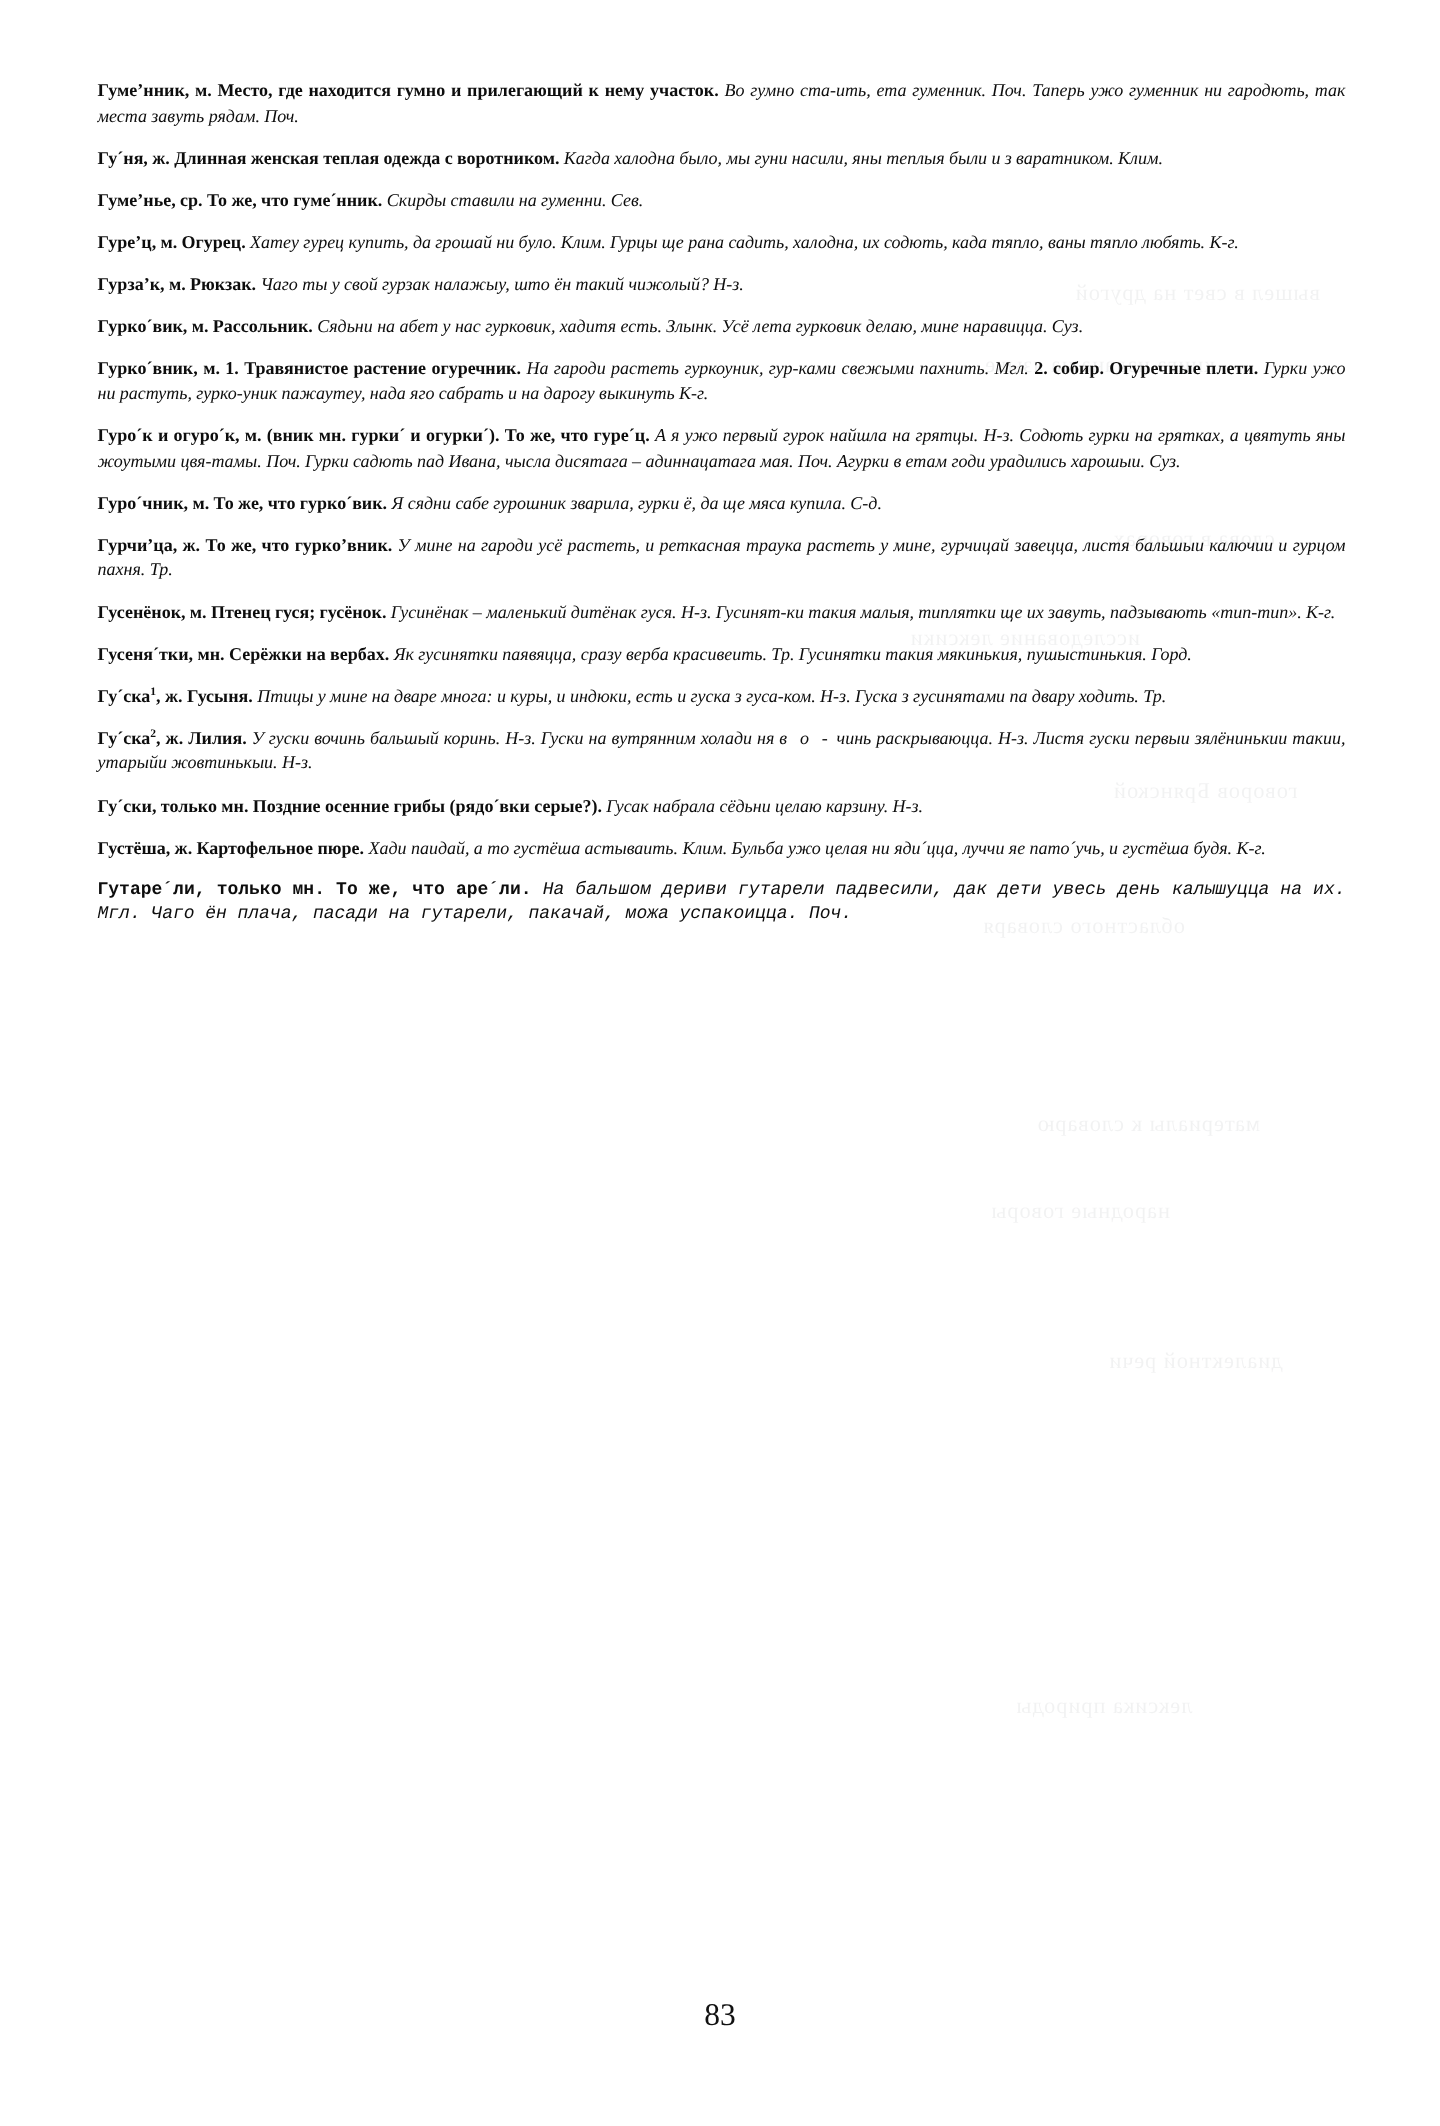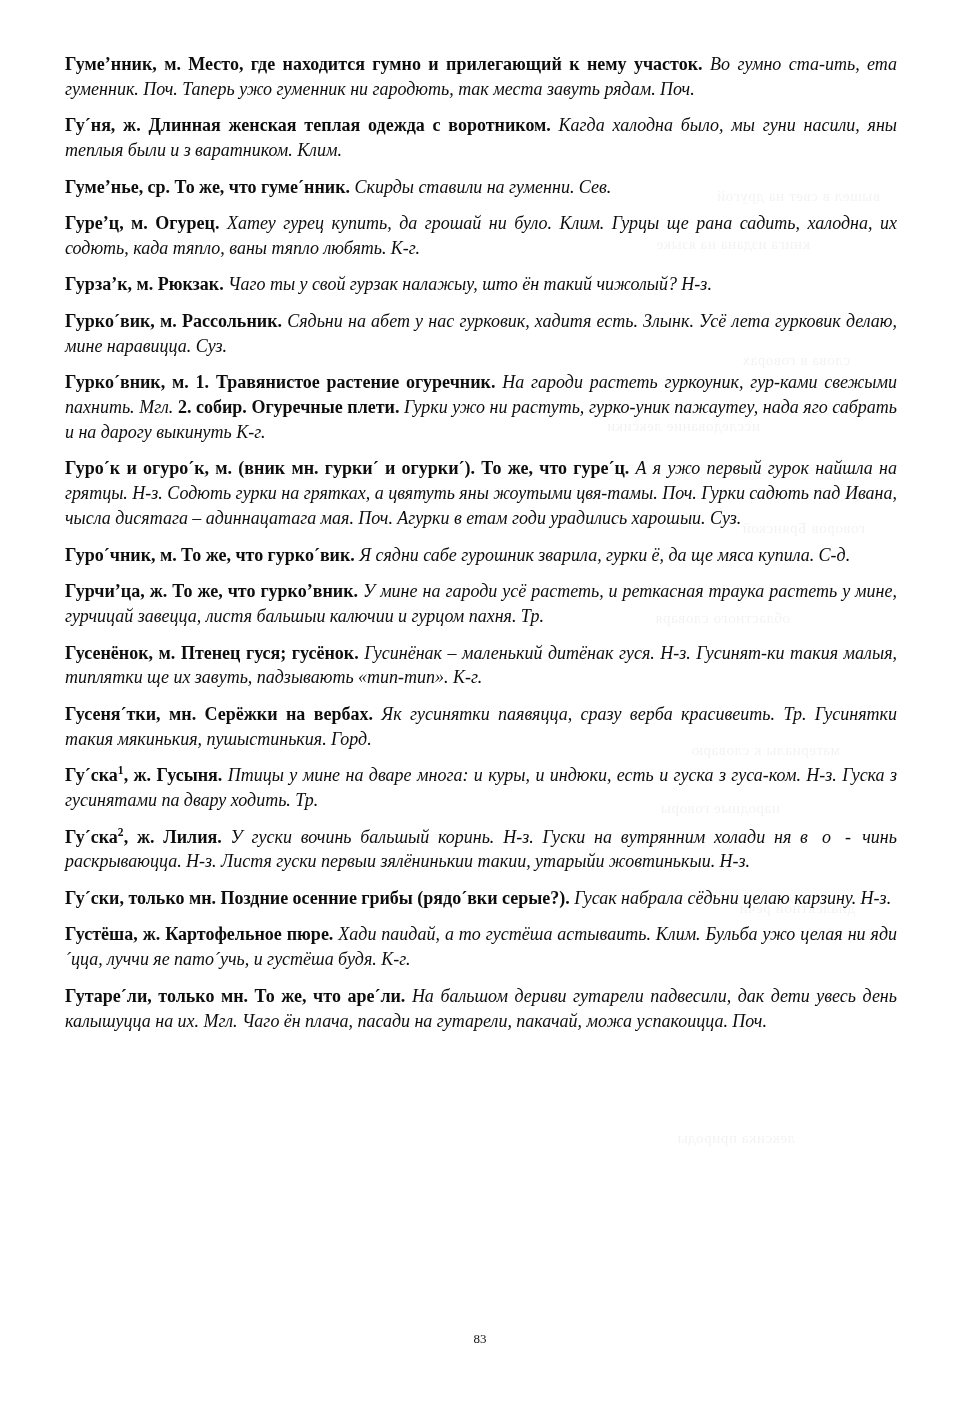--- a/index.html
+++ b/index.html
@@ -43,30 +43,31 @@
     width: 960px;
     height: 1417px;
     padding: 52px 62px 30px 65px;
   }
 
   .column {
     width: 832px;
   }
 
   .entry {
-    font-size: 18px;
+    font-size: 12px;
     line-height: 1.385;
     text-align: justify;
     text-justify: inter-word;
     margin: 0 0 11.5px 0;
     hyphens: manual;
     word-spacing: -0.1px;
   }
   .entry:last-of-type {
     margin-bottom: 4px;
+    font-family: Liberation Mono, monospace;
   }
 
   .hw,
   .df {
     font-weight: bold;
     font-style: normal;
   }
   .ex {
     font-style: italic;
     font-weight: normal;
@@ -80,21 +81,21 @@
   .spaced {
     letter-spacing: 2.6px;
   }
 
   .folio {
     position: absolute;
     left: 0;
     right: 0;
     top: 1331px;
     text-align: center;
-    font-size: 13px;
+    font-size: 21px;
     font-family: "Liberation Serif", serif;
     color: #111;
     z-index: 3;
   }
 </style>
 </head>
 <body>
 
 <div class="bleed-layer" aria-hidden="true">
   <span class="bleed-line" style="left:80px;  top:188px;">вышел в свет на другой</span>

